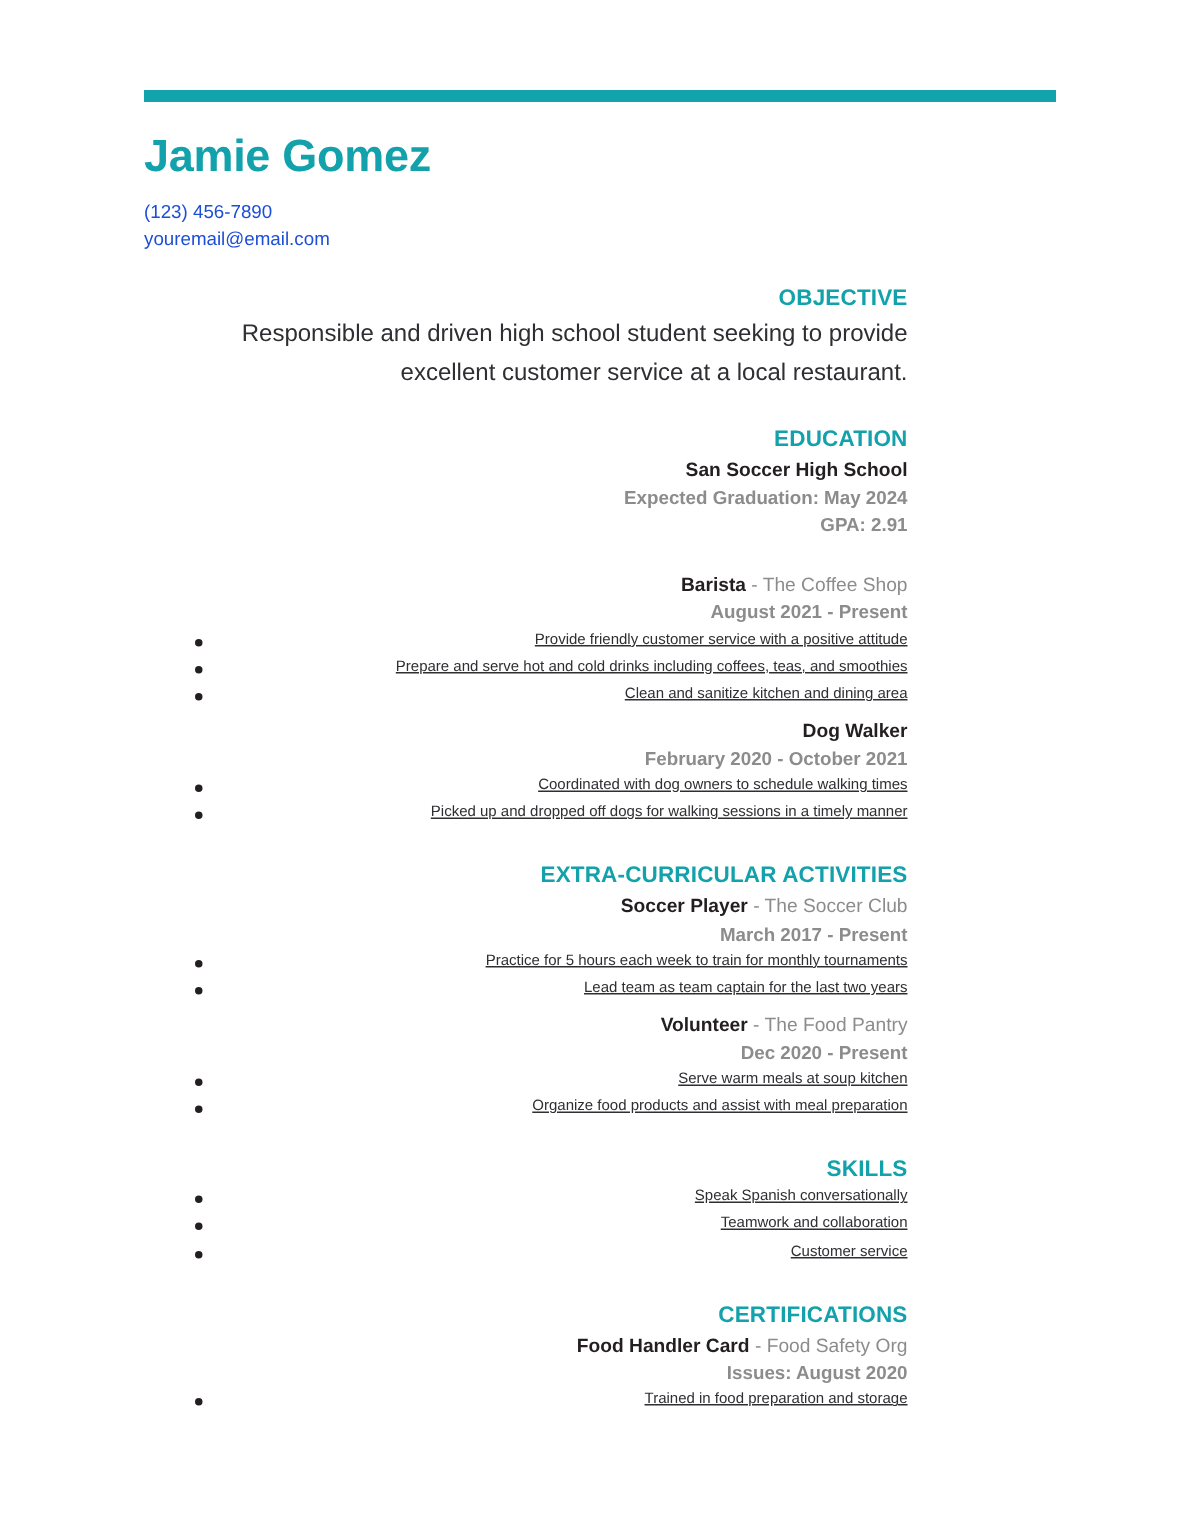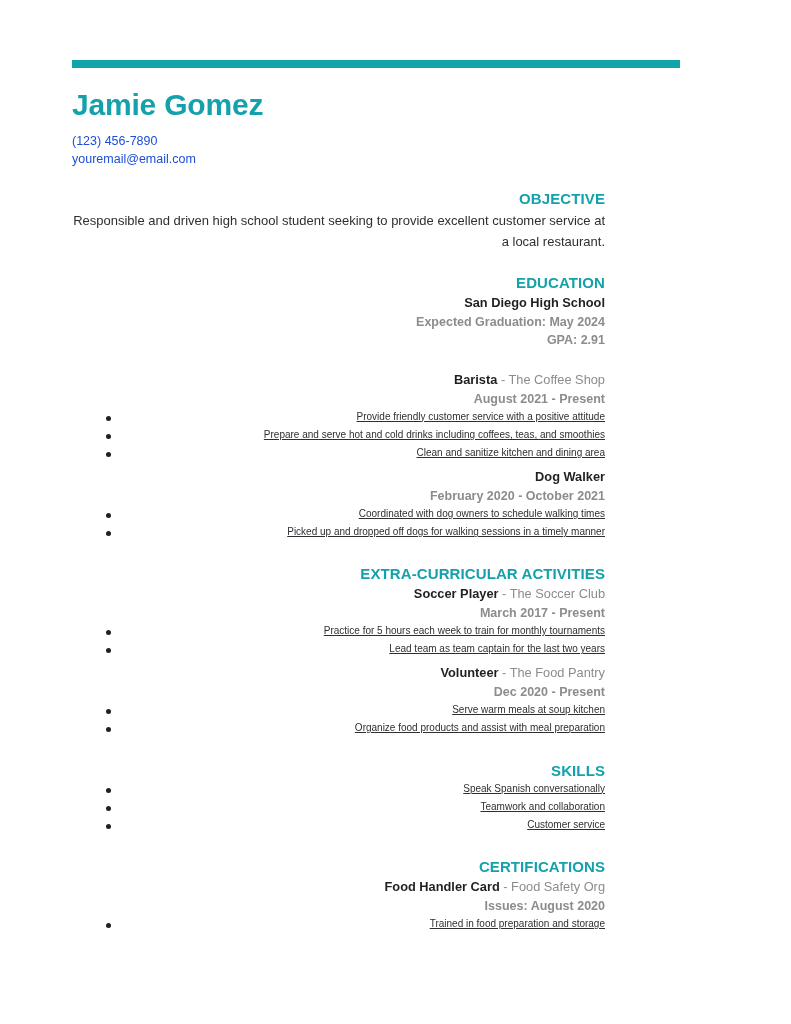--- a/index.html
+++ b/index.html
@@ -12,21 +12,21 @@
     height: 1024px;
     font-family: "Liberation Sans", sans-serif;
     -webkit-font-smoothing: antialiased;
   }
   .page {
     position: relative;
     width: 697px;
     height: 1024px;
     background: #ffffff;
     box-sizing: border-box;
-    padding: 60px 92px 0 72px;
+    padding: 60px 92px 0 96px;
   }
   .accent-bar {
     width: 608px;
     height: 8px;
     background: #12a4ac;
     margin: 0 0 22px 0;
   }
   .name {
     color: #13a2ab;
     font-size: 30px;
@@ -47,21 +47,21 @@
   }
   .section-heading {
     color: #13a2ab;
     font-size: 15px;
     font-weight: bold;
     letter-spacing: 0.1px;
     margin: 0 0 3px 0;
   }
   .body-text {
     color: #2f2f33;
-    font-size: 13px;
+    font-size: 16px;
     line-height: 1.62;
     margin: 0;
     max-width: 592px;
   }
   .entry {
     margin-top: 1px;
   }
   .entry + .entry {
     margin-top: 4px;
   }
@@ -126,21 +126,21 @@
 
   <div class="section">
     <h2 class="section-heading">OBJECTIVE</h2>
     <p class="body-text">Responsible and driven high school student seeking to provide excellent customer service at a local restaurant.</p>
   </div>
 
   <div class="section">
     <h2 class="section-heading">EDUCATION</h2>
     <div class="entry">
       <p class="entry-title-row">
-        <span class="entry-title">San Diego High School</span>
+        <span class="entry-title">San Soccer High School</span>
       </p>
       <p class="entry-dates">Expected Graduation: May 2024</p>
       <p class="entry-dates">GPA: 2.91</p>
     </div>
   </div>
 
   <div class="section">
 
     <div class="entry">
       <p class="entry-title-row">

